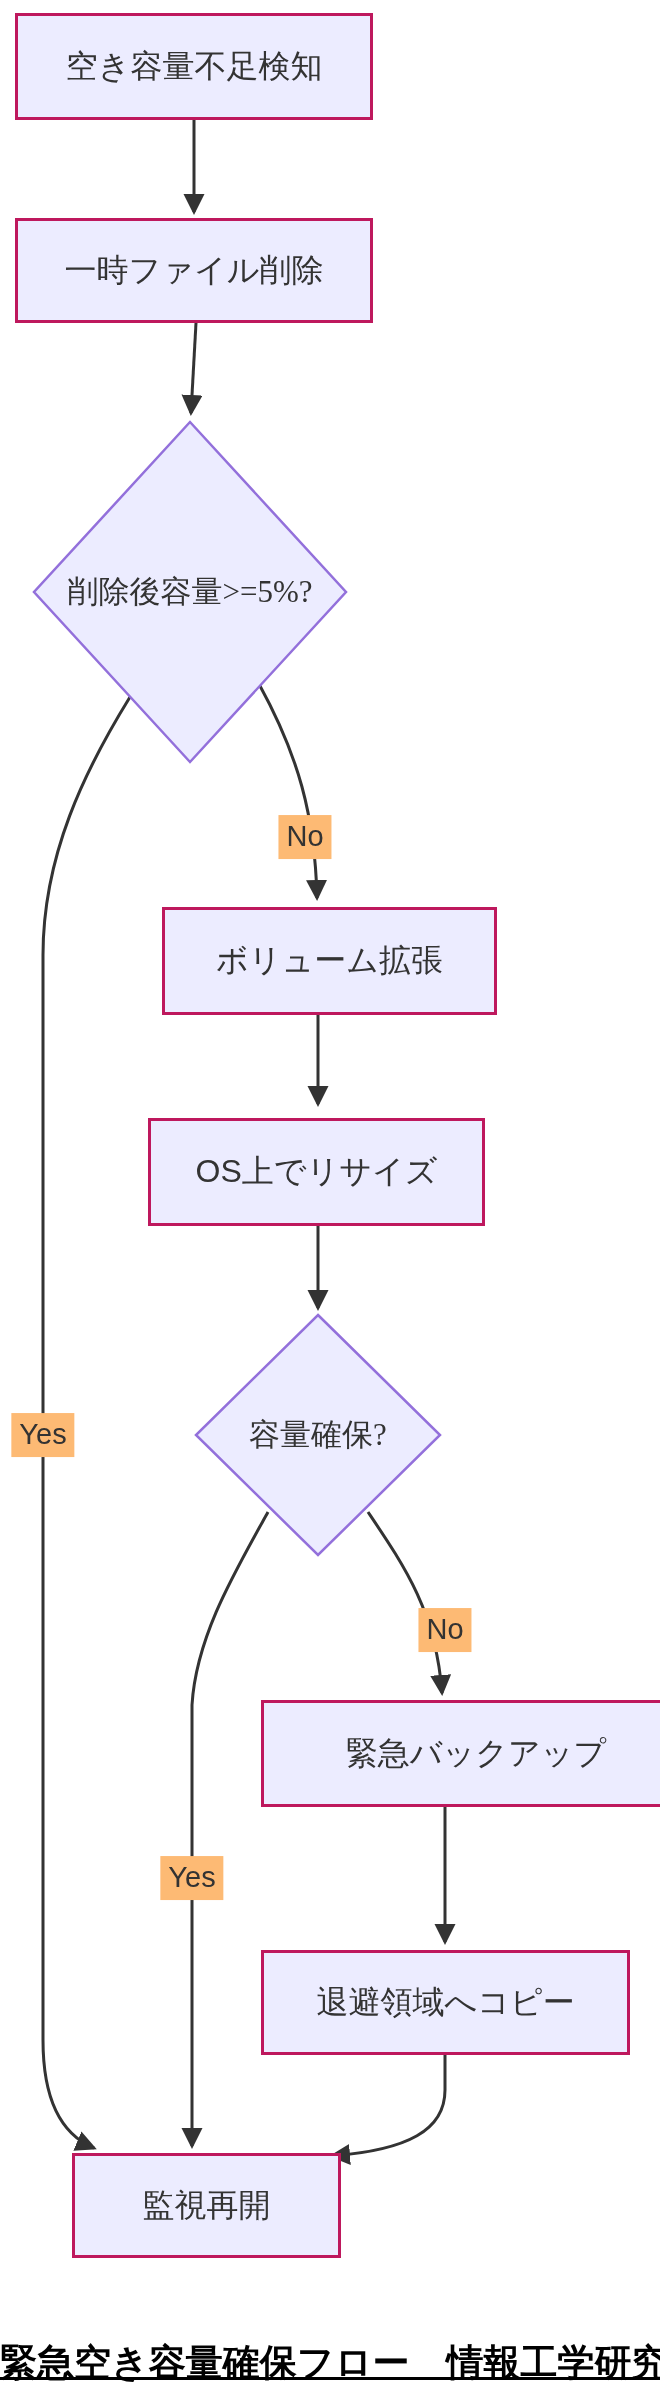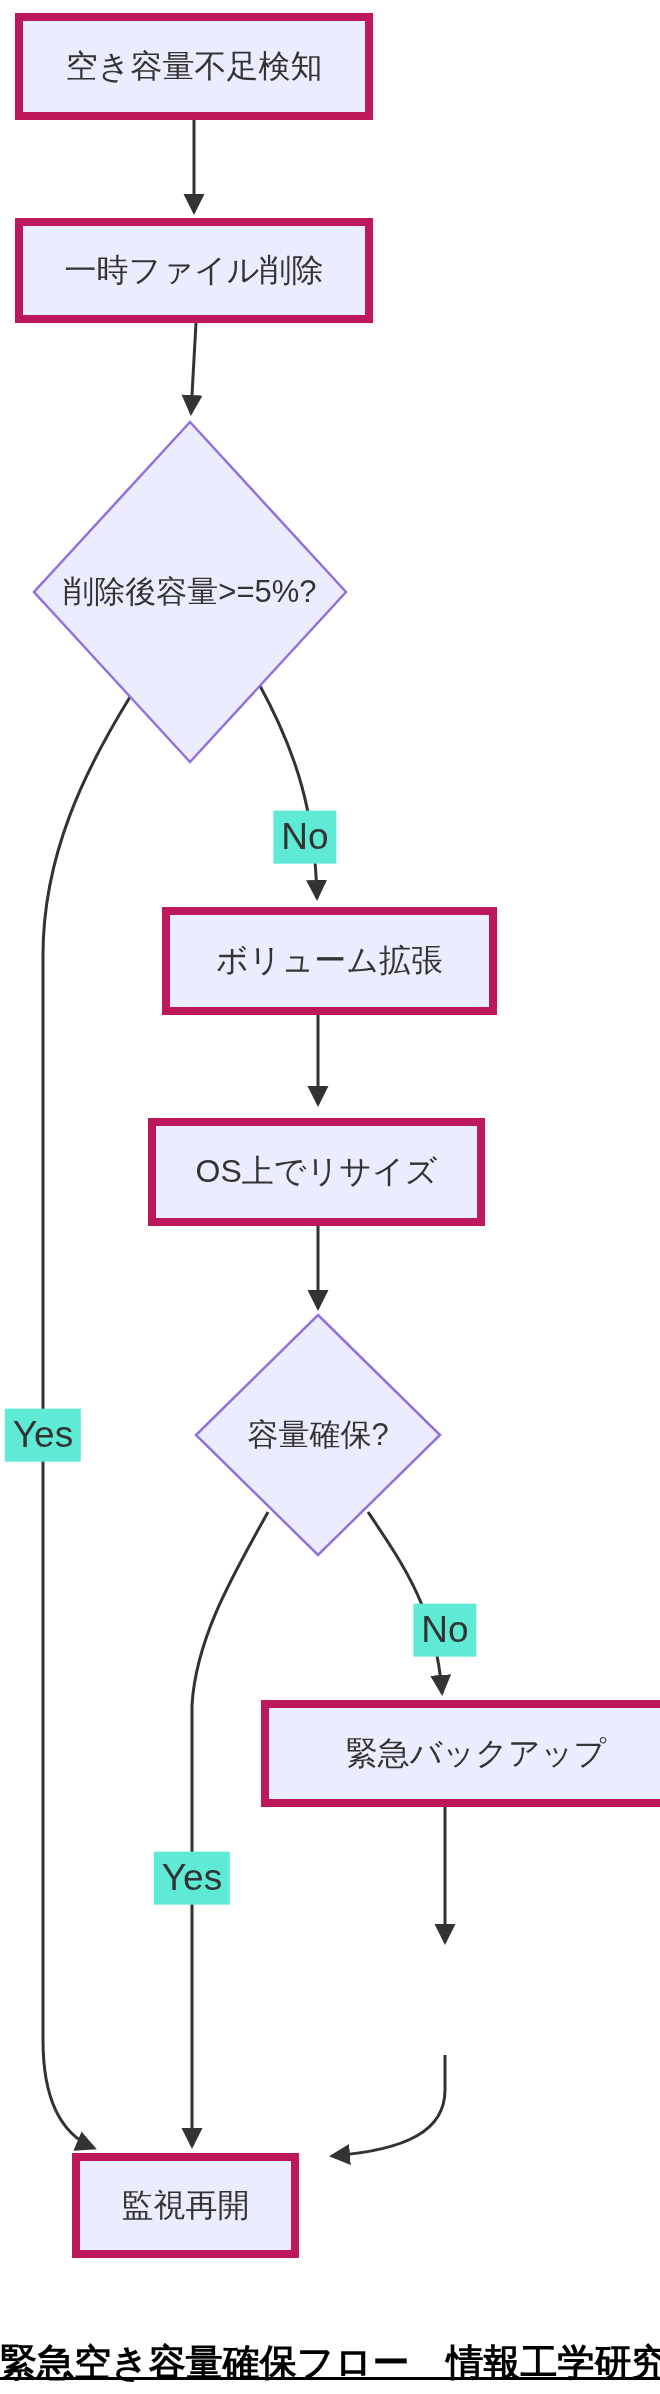--- a/index.html
+++ b/index.html
@@ -9,32 +9,32 @@
     background:#ffffff;
     font-family:"Liberation Sans","DejaVu Sans",sans-serif;
     color:#333333;
     overflow:hidden;
   }
   .edges-svg{position:absolute;left:0;top:0;width:660px;height:2394px;}
   .edge{fill:none;stroke:#333333;stroke-width:3;}
   .diamond{fill:#ECECFF;stroke:#9370DB;stroke-width:2.5;}
   .node{
     position:absolute;box-sizing:border-box;
-    background:#ECECFF;border:8px solid #be185d;
+    background:#ECECFF;border:3px solid #be185d;
     display:flex;align-items:center;justify-content:center;
     font-size:32px;color:#333333;text-align:center;
   }
   .diamond-label{
     position:absolute;display:flex;align-items:center;justify-content:center;
-    font-size:31px;color:#333333;text-align:center;background:transparent;
+    font-size:31px;color:#333333;text-align:center;background:transparent;font-family:Liberation Serif, serif;
   }
   .edge-label{
     position:absolute;transform:translate(-50%,-50%);
-    background:#5eead4;color:#333333;
-    font-size:37px;line-height:1.1;padding:6px 8px;
+    background:#fdba74;color:#333333;
+    font-size:29px;line-height:1.1;padding:6px 8px;
     text-align:center;
   }
   .footer-title{
     position:absolute;left:0;top:2338;
     left:0px;top:2338px;
     font-size:37px;font-weight:bold;color:#000000;
     text-decoration:underline;
     white-space:nowrap;
   }
 </style>
@@ -81,22 +81,23 @@
   <div class="diamond-label" style="left:40px;top:560px;width:300px;height:64px;">削除後容量&gt;=5%?</div>
 
   <div class="node" style="left:150px;top:907px;width:335px;height:108px;margin-left:12px;">ボリューム拡張</div>
 
   <div class="node" style="left:148px;top:1110px;width:337px;height:108px;margin-top:8px;">OS上でリサイズ</div>
 
   <div class="diamond-label" style="left:218px;top:1403px;width:200px;height:64px;">容量確保?</div>
 
   <div class="node" style="left:261px;top:1700px;width:430px;height:107px;">緊急バックアップ</div>
 
+  <div class="node" style="left:261px;top:1950px;width:369px;height:105px;">退避領域へコピー</div>
 
-  <div class="node" style="left:72px;top:2153px;width:227px;height:105px;">監視再開</div>
+  <div class="node" style="left:72px;top:2153px;width:269px;height:105px;">監視再開</div>
 
   <div class="edge-label" style="left:305px;top:837px;">No</div>
 
   <div class="edge-label" style="left:43px;top:1435px;">Yes</div>
 
   <div class="edge-label" style="left:445px;top:1630px;">No</div>
 
   <div class="edge-label" style="left:192px;top:1878px;">Yes</div>
 
   <div class="footer-title">緊急空き容量確保フロー　情報工学研究所</div>

